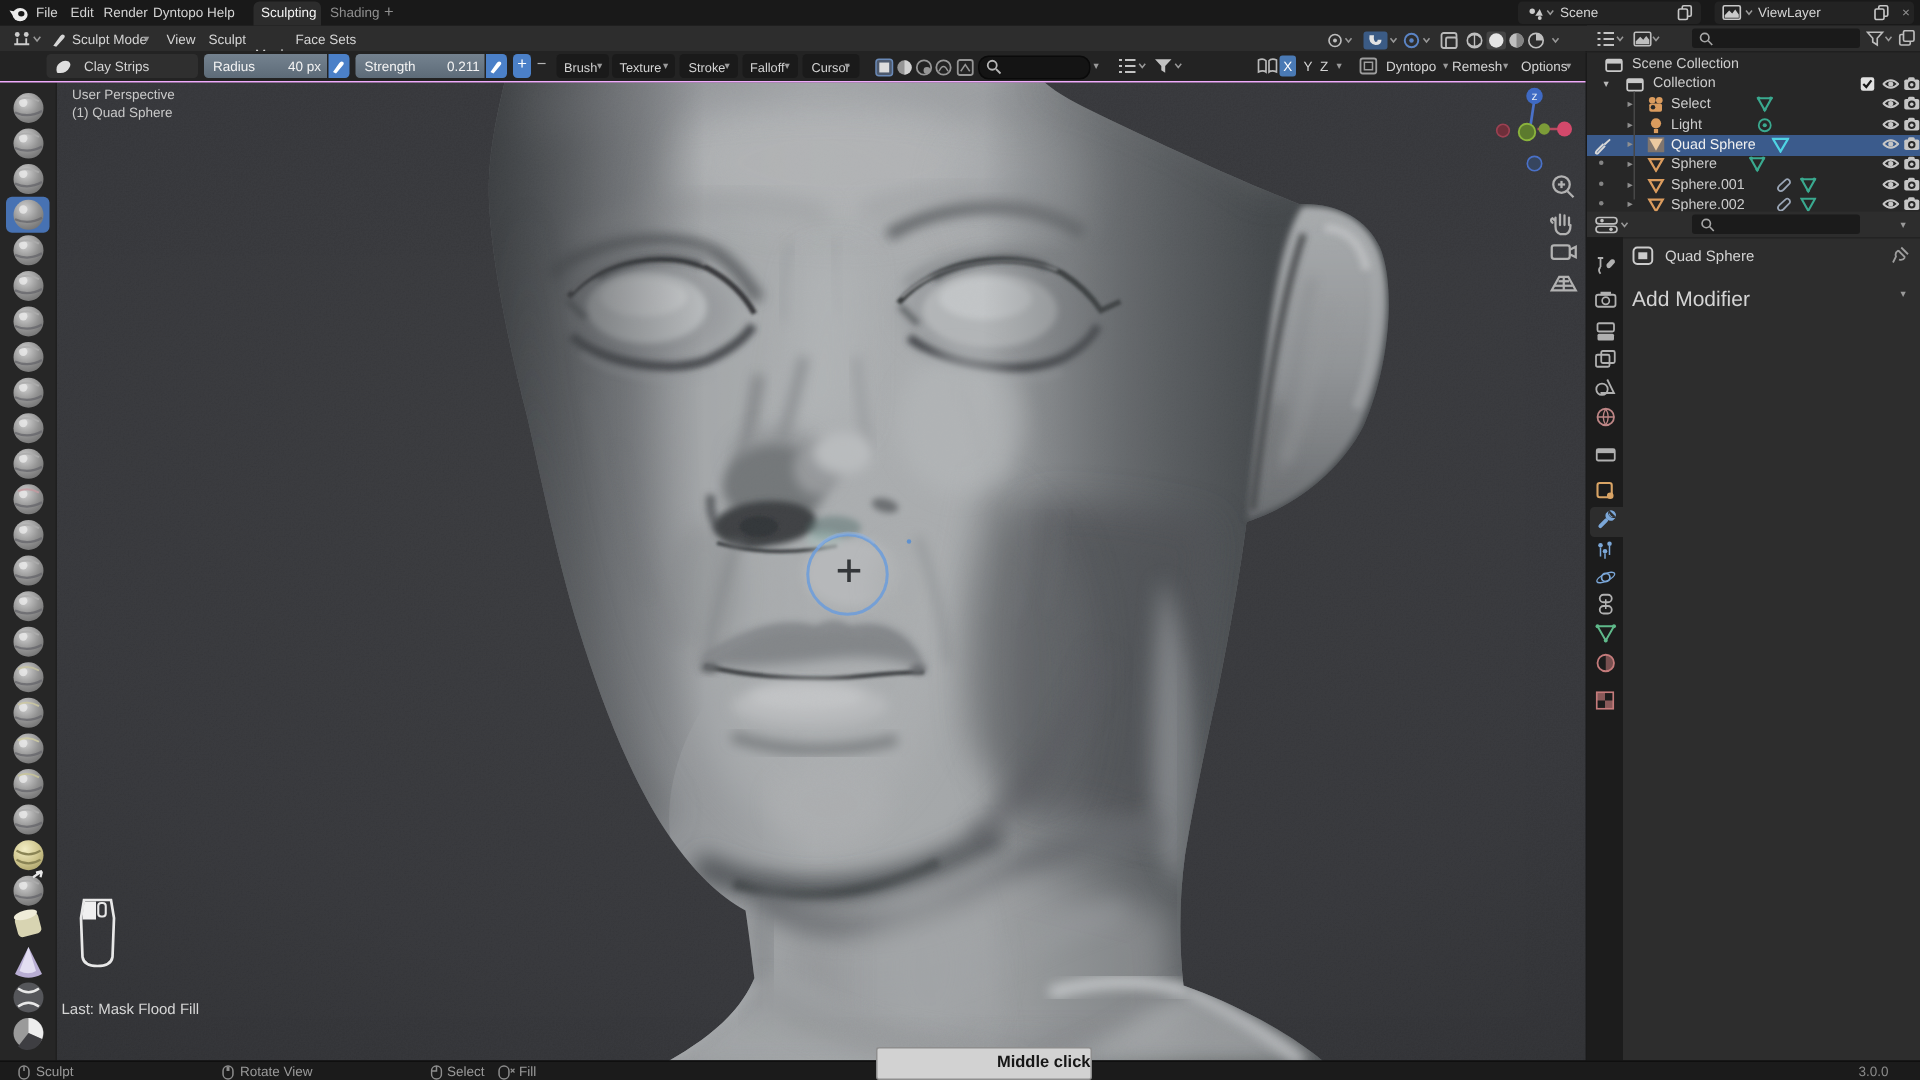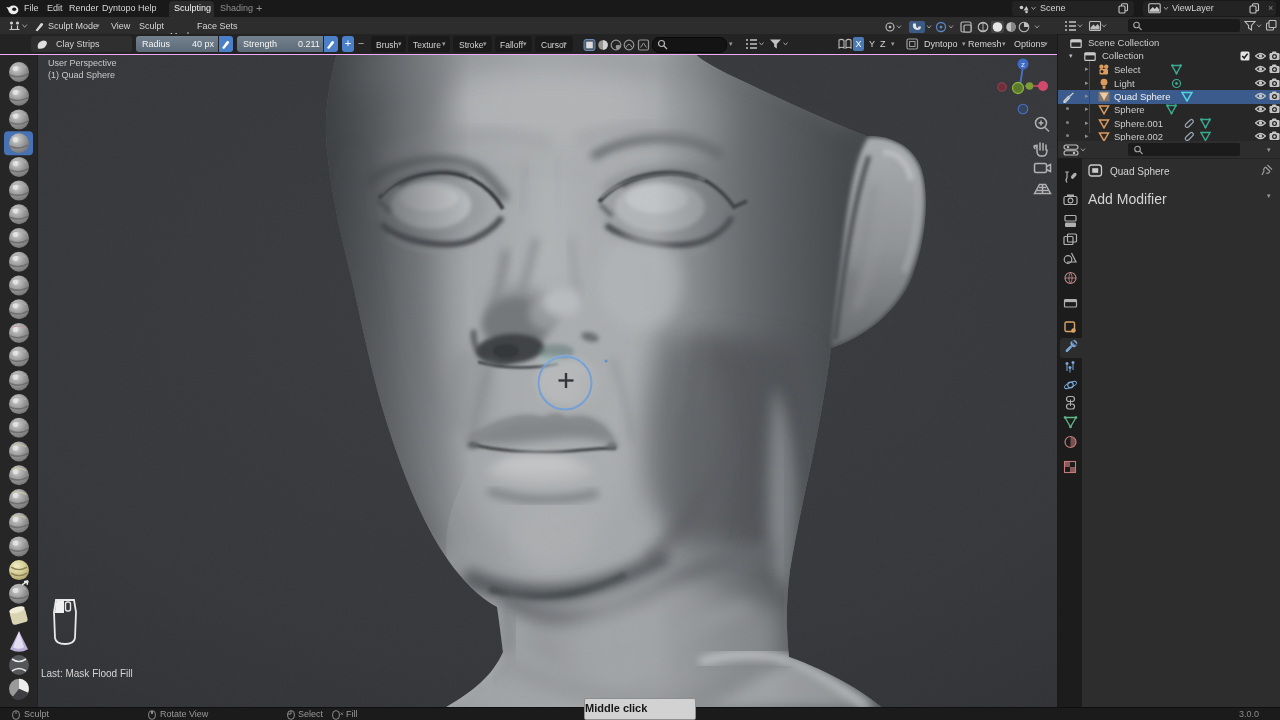--- a/index.html
+++ b/index.html
@@ -375,21 +375,21 @@
     <g transform="translate(1,66)">
           <path d="M3.5,13.5 L8.5,4.5 L14.5,4.5 L19.5,13.5 Z"></path>
           <line x1="5.5" y1="10.5" x2="17.5" y2="10.5"></line>
           <line x1="8" y1="7.5" x2="15" y2="7.5"></line>
           <line x1="11.5" y1="4.5" x2="11.5" y2="13.5"></line>
         </g>
   </svg>
 </div>
 
 <div class="abs" style="left:584px;top:698px;width:110px;height:20px;background:#d2d2d2;border:1px solid #8e8e8e;border-radius:2px;z-index:30;
-  color:#161616;font-size:11px;font-weight:bold;text-align:left;line-height:19px;">Middle click</div>
+  color:#161616;font-size:11px;font-weight:bold;text-align:right;line-height:19px;padding-left:32px;">Middle click</div>
 
 <div class="abs" style="left:0;top:0;width:1280px;height:17px;background:#191919;border-bottom:1px solid #0d0d0d;">
   <svg class="abs" style="left:6px;top:2.5px;" width="13" height="12" viewBox="0 0 13 12">
     <ellipse cx="7.4" cy="6.8" rx="5" ry="4.4" fill="#ededed"></ellipse>
     <ellipse cx="8.2" cy="6.2" rx="2.1" ry="1.8" fill="#191919"></ellipse>
     <path d="M0.3,4 L5.8,5 L2.8,7.6 Z" fill="#ededed"></path>
   </svg>
   <div class="abs t" style="left:24px;top:3px;">File</div>
   <div class="abs t" style="left:47px;top:3px;">Edit</div>
   <div class="abs t" style="left:69px;top:3px;">Render</div>

